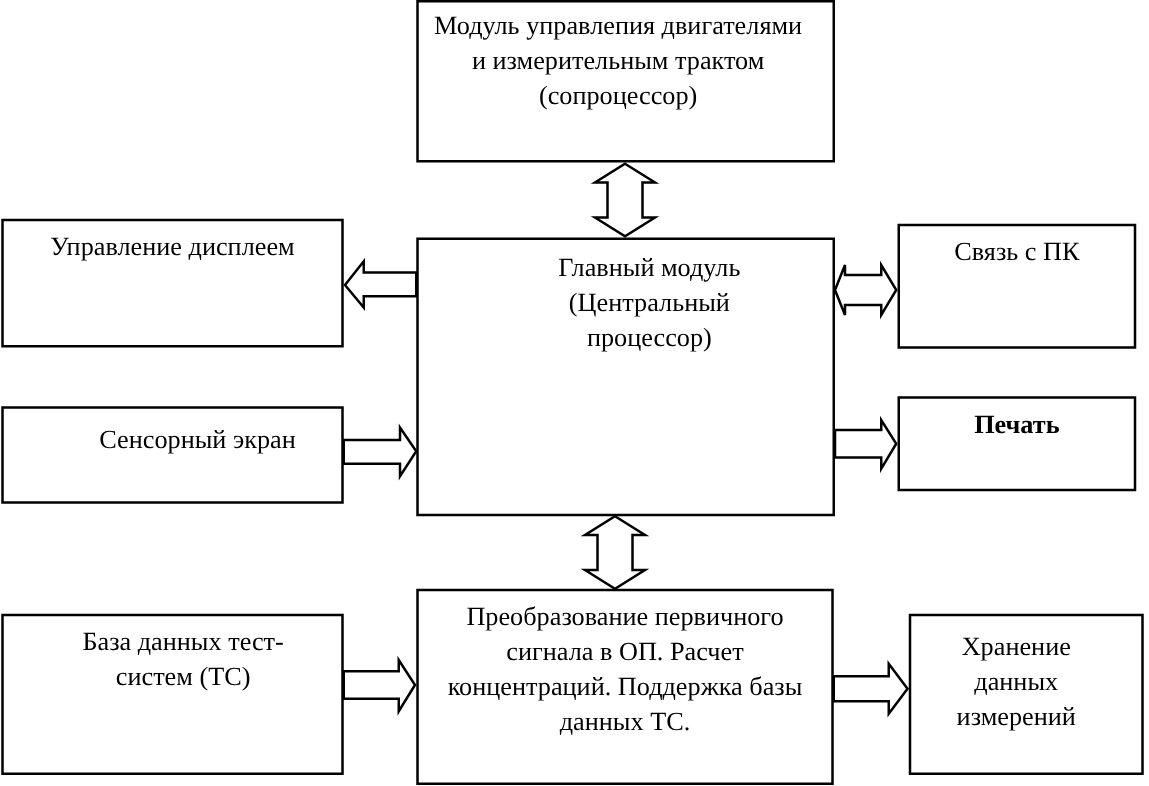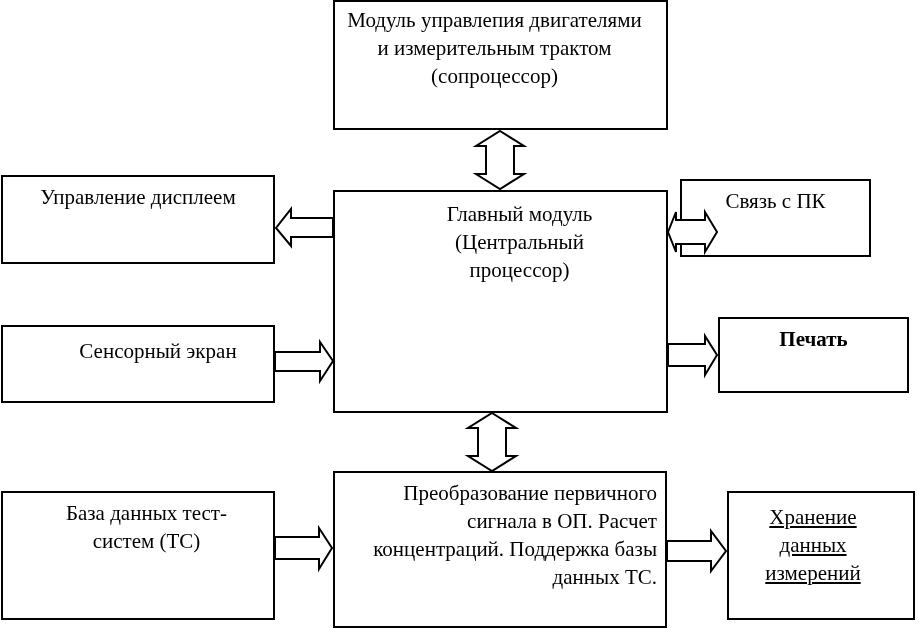--- a/index.html
+++ b/index.html
@@ -15,46 +15,46 @@
 <body>
 
 <div class="box" style="left:333px; top:0px; width:335px; height:130px;">
   <span class="label" style="padding:4px 20px 0 8px;">Модуль управлепия двигателями и измерительным трактом (сопроцессор)</span>
 </div>
 
 <div class="box" style="left:333px; top:190px; width:335px; height:223px;">
   <span class="label" style="padding:8px 40px 0 40px;margin-left:38px;">Главный модуль (Центральный процессор)</span>
 </div>
 
-<div class="box" style="left:1px; top:175px; width:274px; height:89px;">
+<div class="box" style="left:1px; top:175px; width:274px; height:103px;">
   <span class="label">Управление дисплеем</span>
 </div>
 
 <div class="box" style="left:1px; top:325px; width:274px; height:78px;">
   <span class="label" style="padding-top:10px;padding-left:40px;">Сенсорный экран</span>
 </div>
 
-<div class="box" style="left:680px; top:179px; width:191px; height:78px;">
+<div class="box" style="left:718px; top:179px; width:191px; height:100px;">
   <span class="label">Связь с ПК</span>
 </div>
 
 <div class="box" style="left:718px; top:317px; width:191px; height:76px;font-weight:bold;">
   <span class="label">Печать</span>
 </div>
 
 <div class="box" style="left:333px; top:471px; width:334px; height:157px;">
-  <span class="label" style="padding:6px 8px 0 8px;text-align:right;">Преобразование первичного сигнала в ОП. Расчет концентраций. Поддержка базы данных ТС.</span>
+  <span class="label" style="padding:6px 8px 0 8px;">Преобразование первичного сигнала в ОП. Расчет концентраций. Поддержка базы данных ТС.</span>
 </div>
 
 <div class="box" style="left:1px; top:491px; width:274px; height:129px;">
   <span class="label" style="padding:6px 33px 0 50px;">База данных тест-систем (ТС)</span>
 </div>
 
 <div class="box" style="left:727px; top:491px; width:188px; height:129px;">
-  <span class="label" style="padding:10px 46px 0 30px;text-decoration:underline;">Хранение данных измерений</span>
+  <span class="label" style="padding:10px 46px 0 30px;">Хранение данных измерений</span>
 </div>
 
 <svg class="arrows" viewBox="0 0 919 629">
 
   <path d="M500,131 L524,146 L514,146 L514,174 L524,174 L500,189 L476,174 L486,174 L486,146 L476,146 Z"></path>
 
   <path d="M492,413 L516,428 L506,428 L506,456 L516,456 L492,471 L468,456 L478,456 L478,428 L468,428 Z"></path>
 
   <path d="M333,218 L291,218 L291,209 L276,228 L291,246 L291,237 L333,237 Z"></path>
 

